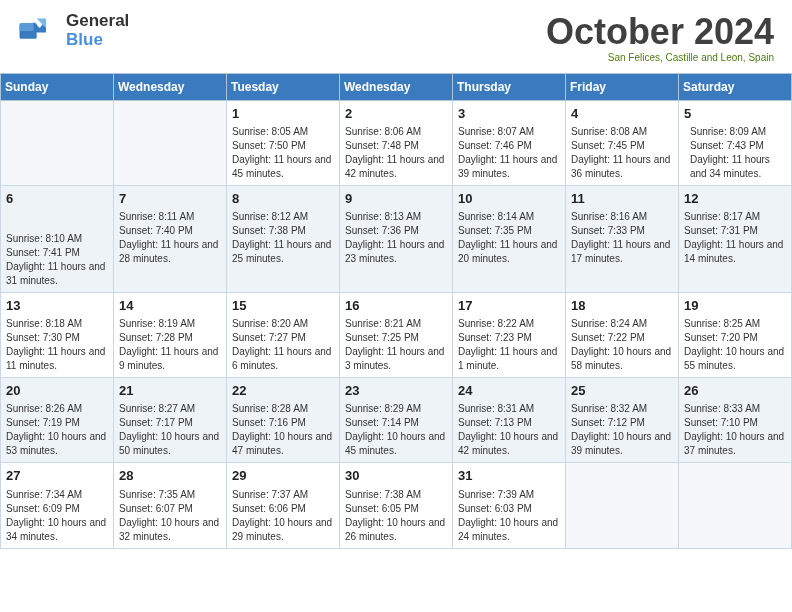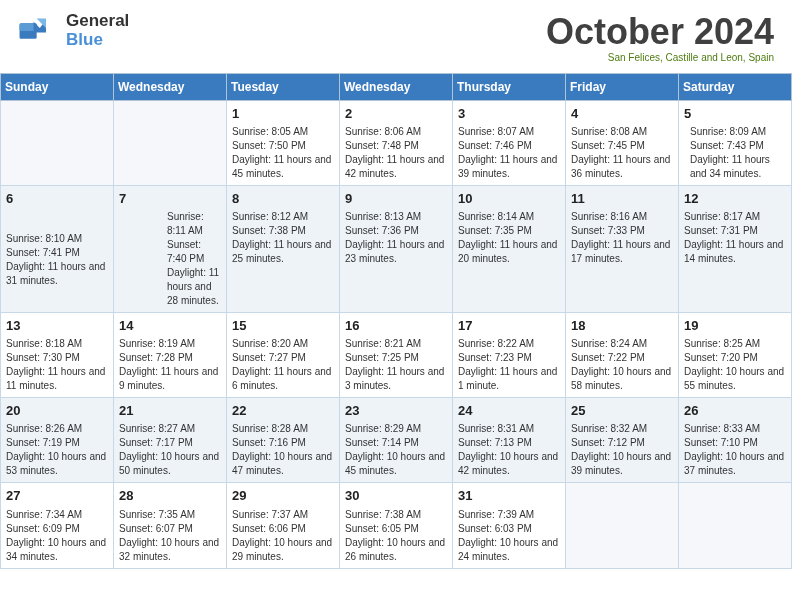--- a/index.html
+++ b/index.html
@@ -163,21 +163,21 @@
       </tr>
       <tr class="row-shaded">
         <td>
           <span class="day-num">6</span>
           <div class="day-info" style="white-space: pre-line; margin-top: 24px;">Sunrise: 8:10 AM
 Sunset: 7:41 PM
 Daylight: 11 hours and 31 minutes.</div>
         </td>
         <td>
           <span class="day-num">7</span>
-          <div class="day-info" style="white-space: pre-line; margin-left: 48px;">Sunrise: 8:11 AM
+          <div class="day-info" style="white-space: pre-line;">Sunrise: 8:11 AM
 Sunset: 7:40 PM
 Daylight: 11 hours and 28 minutes.</div>
         </td>
         <td>
           <span class="day-num">8</span>
           <div class="day-info" style="white-space: pre-line;">Sunrise: 8:12 AM
 Sunset: 7:38 PM
 Daylight: 11 hours and 25 minutes.</div>
         </td>
         <td>

